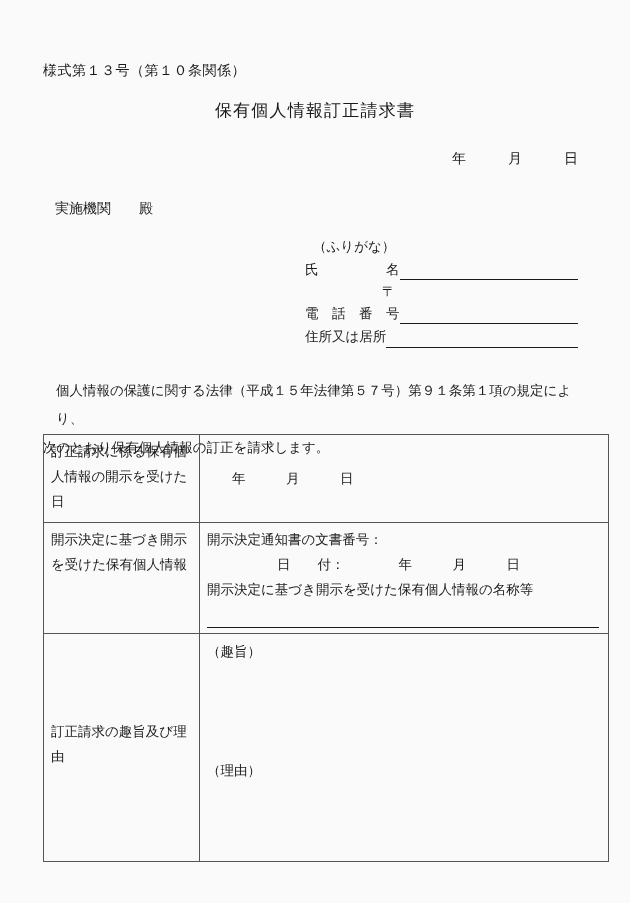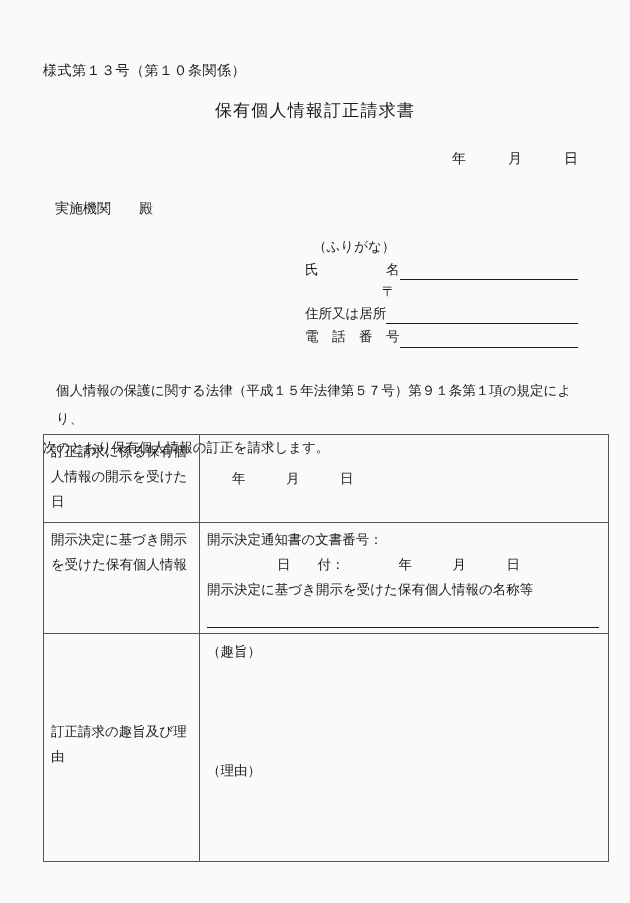--- a/index.html
+++ b/index.html
@@ -179,26 +179,26 @@
     <div class="furigana">（ふりがな）</div>
 
     <div class="field-row">
       <span class="field-label">氏　　　　　名</span>
       <span class="field-rule"></span>
     </div>
 
     <div class="postal-row">〒</div>
 
     <div class="field-row">
-      <span class="field-label">住所又は居所</span>
+      <span class="field-label">電　話　番　号</span>
       <span class="field-rule"></span>
     </div>
 
     <div class="field-row">
-      <span class="field-label">電　話　番　号</span>
+      <span class="field-label">住所又は居所</span>
       <span class="field-rule"></span>
     </div>
   </div>
 
   <div class="statement">
     <span class="indent">個人情報の保護に関する法律（平成１５年法律第５７号）第９１条第１項の規定により、</span>
     <span>次のとおり保有個人情報の訂正を請求します。</span>
   </div>
 
   <table class="form-table">

